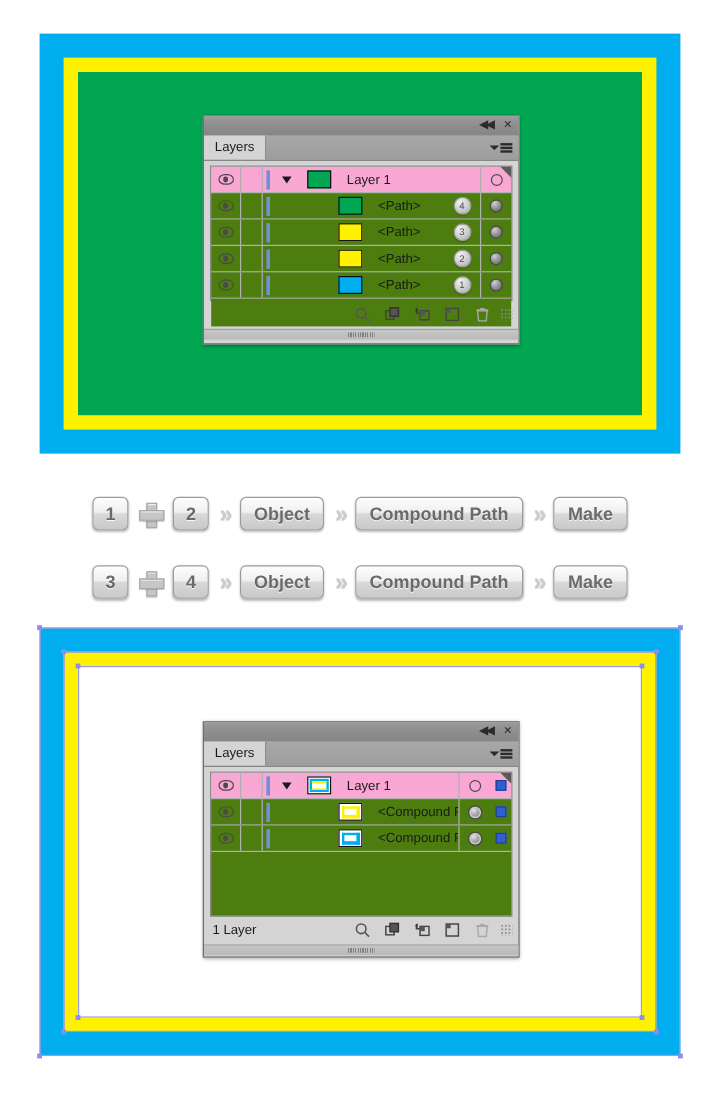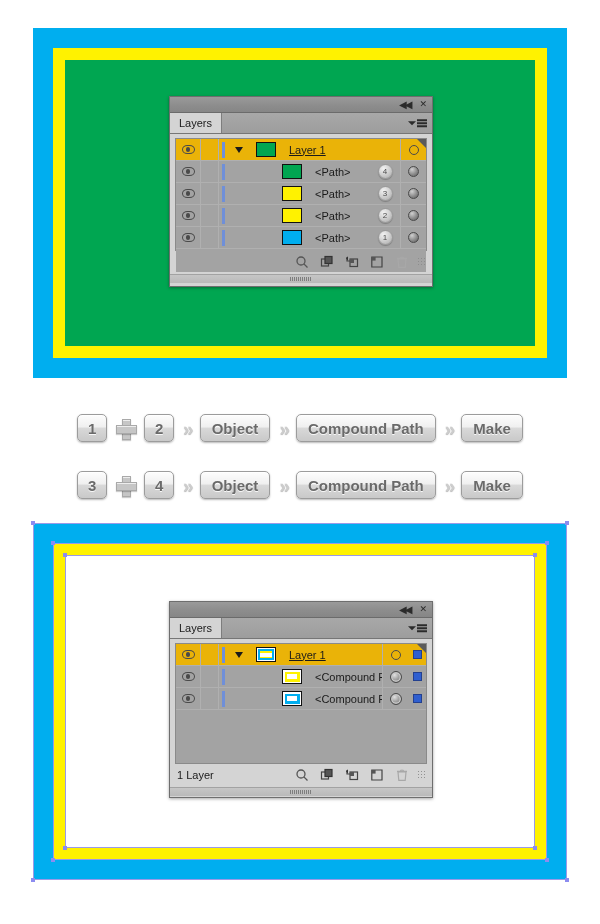--- a/index.html
+++ b/index.html
@@ -74,24 +74,24 @@
 
   .panel-body {
     margin: 4px 5px 0 5px;
     background: #c9c9c9;
     border: 1px solid #8a8a8a;
     position: relative;
   }
   .row {
     display: flex; align-items: center; height: 22px;
     border-bottom: 1px solid #b0b0b0;
-    background: #a3a3a3;
+    background: #4d7c0f;
     position: relative;
   }
-  .row.sel { background: #eab308; text-decoration: underline; }
+  .row.sel { background: #f9a8d4; }
   .row.filler { border-bottom: none; }
 
   .c-eye {
     width: 25px; height: 100%;
     display: flex; align-items: center; justify-content: center;
     border-right: 1px solid #b0b0b0;
     cursor: pointer;
   }
   .c-lock {
     width: 18px; height: 100%;

